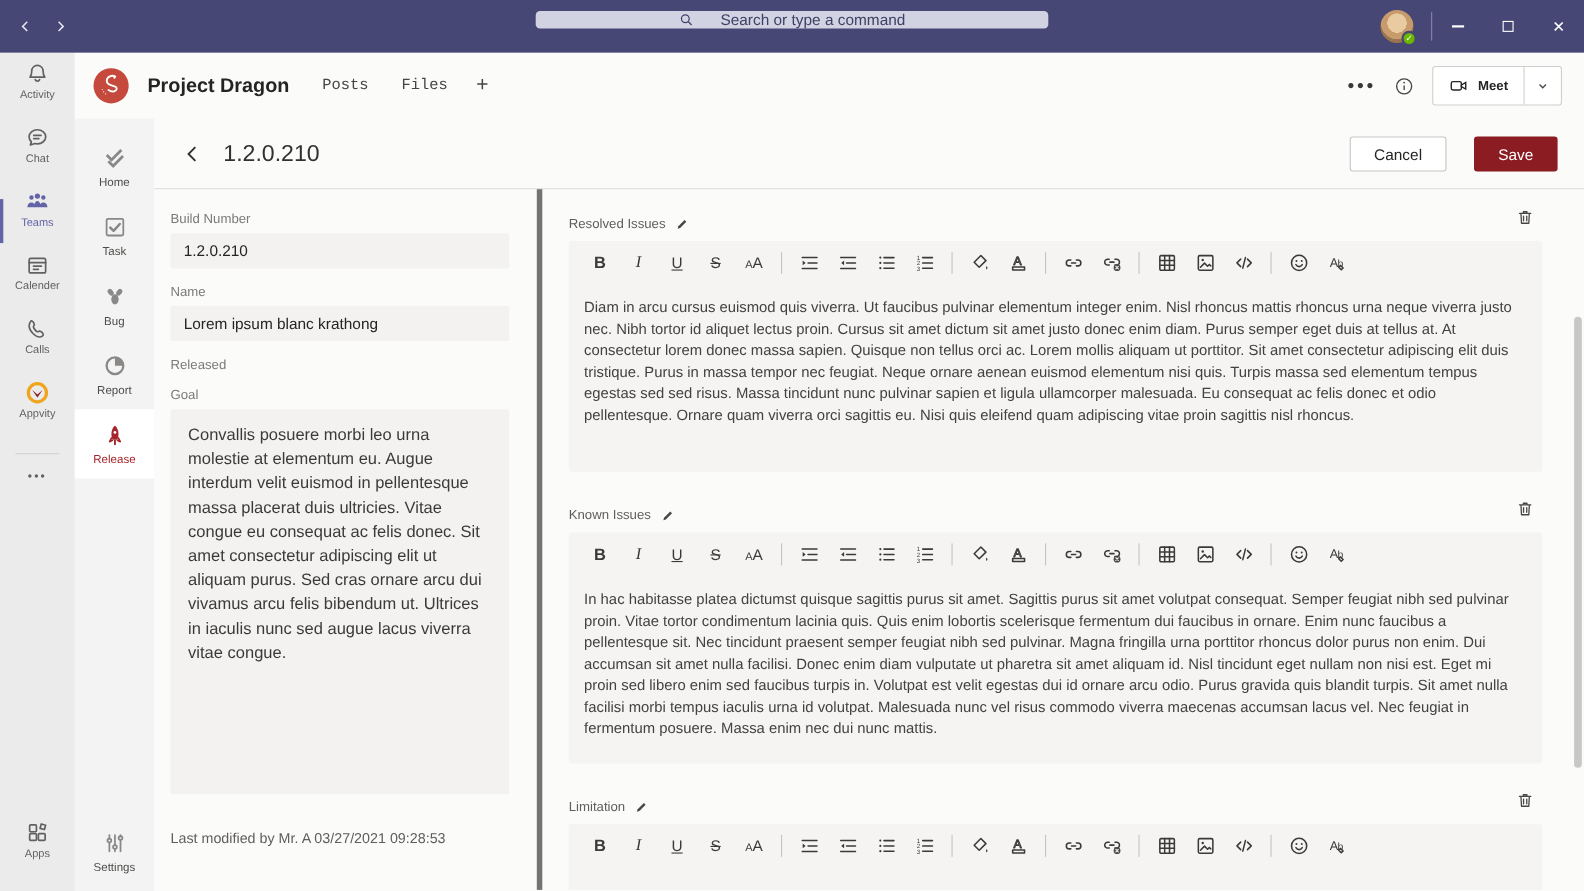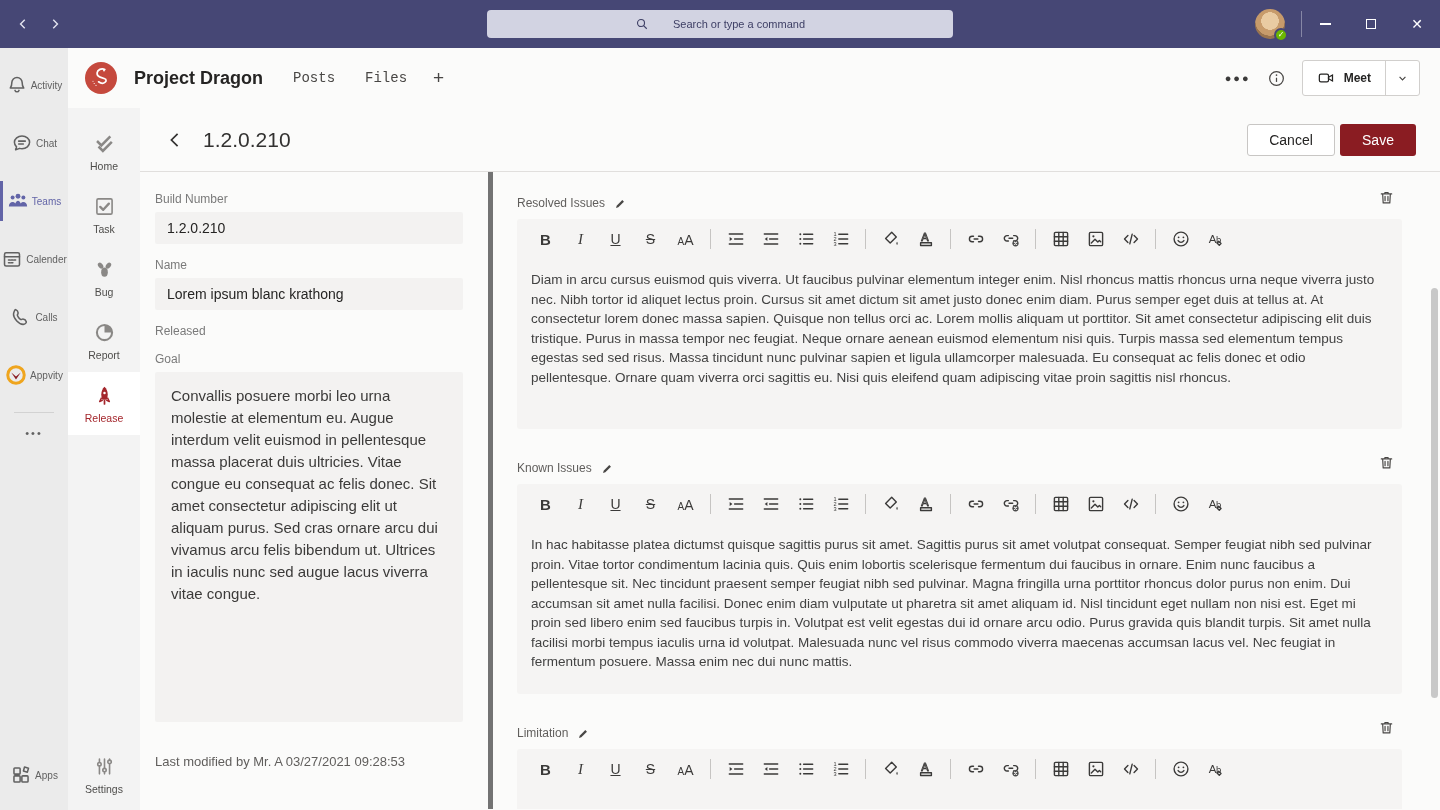--- a/index.html
+++ b/index.html
@@ -7,34 +7,34 @@
   body { font-family:"Liberation Sans", sans-serif; background:#fbfbfa; position:relative; color:#252423; }
   button { font-family:inherit; cursor:pointer; }
   svg { display:block; }
   .icn svg { width:100%; height:100%; }
 
   
   .titlebar { position:absolute; top:0; left:0; width:1440px; height:48px; background:#464775; }
   .nav-arrows { position:absolute; left:10px; top:0; height:48px; display:flex; align-items:center; gap:6px; }
   .nav-btn { width:26px; height:26px; background:transparent; border:none; color:#e4e4ef; display:flex; align-items:center; justify-content:center; }
   .nav-btn svg { width:14px; height:14px; }
-  .searchbar { position:absolute; left:487px; top:10px; width:466px; height:28px; background:#d2d3e2; border-radius:4px; display:flex; align-items:center; justify-content:center; gap:24px; color:#3f4066; font-size:11px; cursor:text; }
+  .searchbar { position:absolute; left:487px; top:10px; width:466px; height:16px; background:#d2d3e2; border-radius:4px; display:flex; align-items:center; justify-content:center; gap:24px; color:#3f4066; font-size:14px; cursor:text; }
   .searchbar svg { width:14px; height:14px; }
   .titlebar-right { position:absolute; right:0; top:0; height:48px; display:flex; align-items:center; }
   .avatar { width:30px; height:30px; border-radius:50%; position:relative; margin-right:16px; cursor:pointer;
             background:radial-gradient(circle at 50% 40%, #e9cba2 0 37%, #c79b6b 38% 62%, #9a744f 63% 100%); }
   .presence { position:absolute; right:-3px; bottom:-3px; width:14px; height:14px; background:#6bb700; border:2px solid #464775; border-radius:50%; color:#fff; font-size:8px; line-height:10px; text-align:center; }
   .tb-sep { width:1px; height:26px; background:rgba(255,255,255,.35); }
   .winbtn { width:46px; height:48px; background:transparent; border:none; color:#fff; display:flex; align-items:center; justify-content:center; font-size:14px; }
   .min-glyph { display:block; width:11px; height:1.5px; background:#fff; }
   .max-glyph { display:block; width:10px; height:10px; border:1.5px solid #fff; }
 
   
   .rail { position:absolute; left:0; top:48px; width:68px; height:762px; background:#ebebeb; display:flex; flex-direction:column; align-items:center; padding-top:8px; }
-  .rail-item { width:68px; height:58px; display:flex; flex-direction:row; align-items:center; justify-content:center; gap:3px; color:#616161; position:relative; cursor:pointer; }
+  .rail-item { width:68px; height:58px; display:flex; flex-direction:column; align-items:center; gap:3px; color:#616161; position:relative; cursor:pointer; }
   .rail-item .icn { width:22px; height:22px; }
   .rail-label { font-size:10px; }
   .rail-item.active { color:#6264a7; }
   .rail-item.active::before { content:""; position:absolute; left:0; top:9px; bottom:9px; width:3px; background:#6264a7; }
   .rail-divider { width:40px; height:1px; background:#d2d2d2; margin:8px 0 4px; }
   .rail-more { color:#616161; font-size:11px; letter-spacing:2px; margin-top:10px; cursor:pointer; }
   .rail-bottom { margin-top:auto; margin-bottom:6px; }
 
   
   .team-header { position:absolute; left:68px; top:48px; width:1372px; height:60px; background:#fbfbfa; display:flex; align-items:center; }
@@ -61,21 +61,21 @@
   .subnav-item .icn { width:23px; height:23px; color:#8a8886; }
   .subnav-item.active { background:#fff; color:#a4262c; }
   .subnav-item.active .icn { color:#a4262c; }
   .subnav-bottom { margin-top:auto; margin-bottom:4px; }
 
   
   .content { position:absolute; left:140px; top:108px; width:1300px; height:702px; background:#fbfbfa; }
   .page-header { height:64px; display:flex; align-items:center; border-bottom:1px solid #e1dfdd; }
   .back-btn { margin-left:25px; width:20px; height:20px; color:#323130; background:none; border:none; padding:0; }
   .page-title { font-size:21px; color:#323130; margin-left:18px; font-weight:normal; }
-  .header-actions { margin-left:auto; margin-right:24px; display:flex; gap:5px; }
+  .header-actions { margin-left:auto; margin-right:24px; display:flex; gap:25px; }
   .btn-cancel { width:88px; height:32px; background:#fff; border:1px solid #c8c6c4; border-radius:3px; font-size:14px; color:#252423; }
   .btn-save { width:76px; height:32px; background:#8a1c22; border:none; border-radius:3px; font-size:14px; color:#fff; }
 
   .main-split { display:flex; height:637px; }
   .form-col { width:353px; border-right:5px solid #737373; padding:20px 25px 0 15px; }
   .field-label { font-size:12px; color:#7a7a7a; margin:14px 0 6px; }
   .field-label:first-child { margin-top:0; }
   .input { height:32px; background:#f3f2f1; border-radius:2px; display:flex; align-items:center; padding:0 12px; font-size:14px; color:#252423; position:relative; cursor:text; }
   .input .cal { position:absolute; right:10px; width:18px; height:18px; color:#484644; cursor:pointer; }
   .goal-area { height:350px; background:#f3f2f1; border-radius:2px; padding:13px 16px; font-size:15px; line-height:22px; color:#3b3a39; overflow:hidden; cursor:text; }

